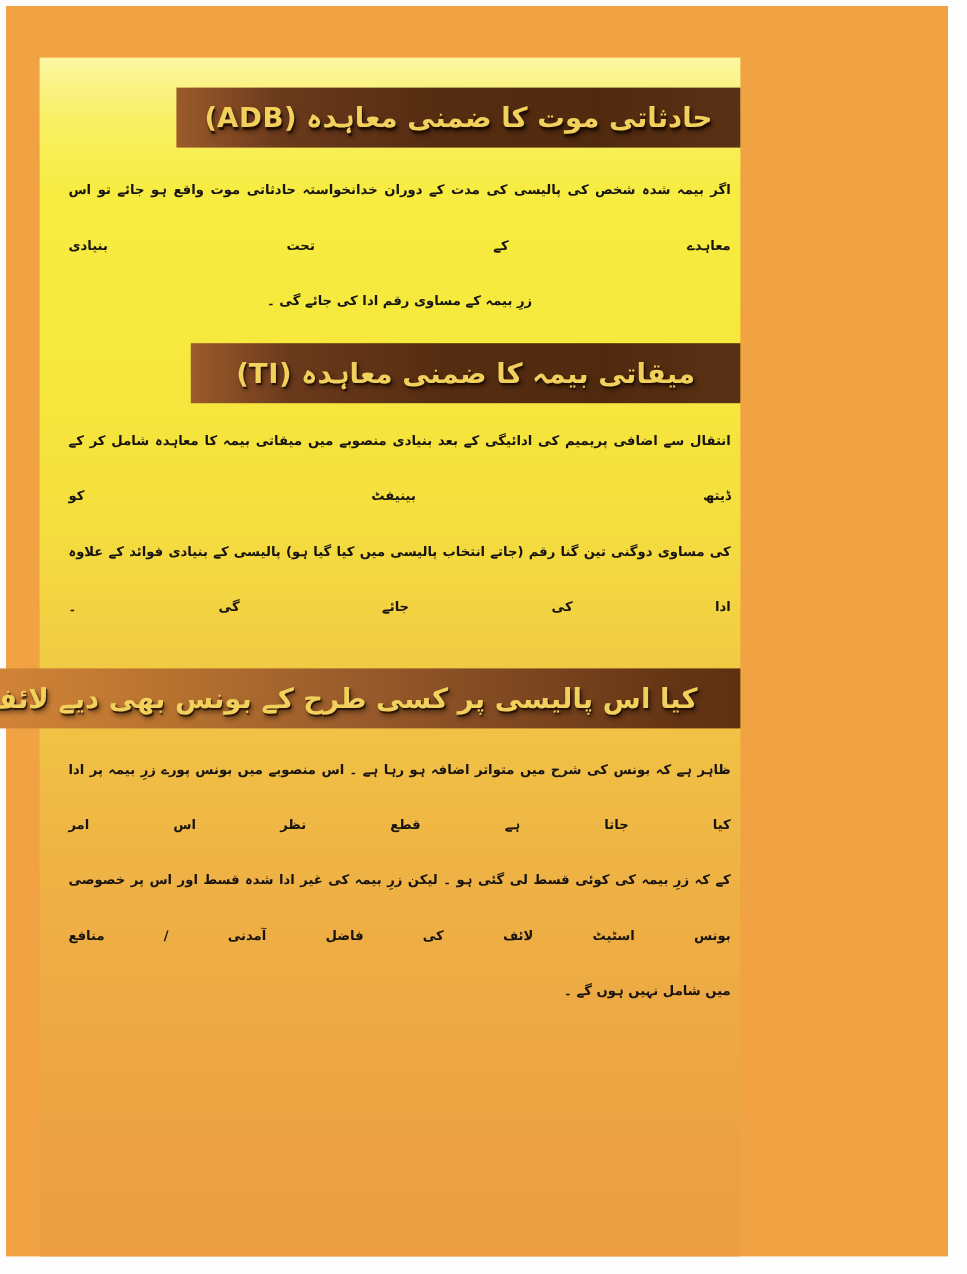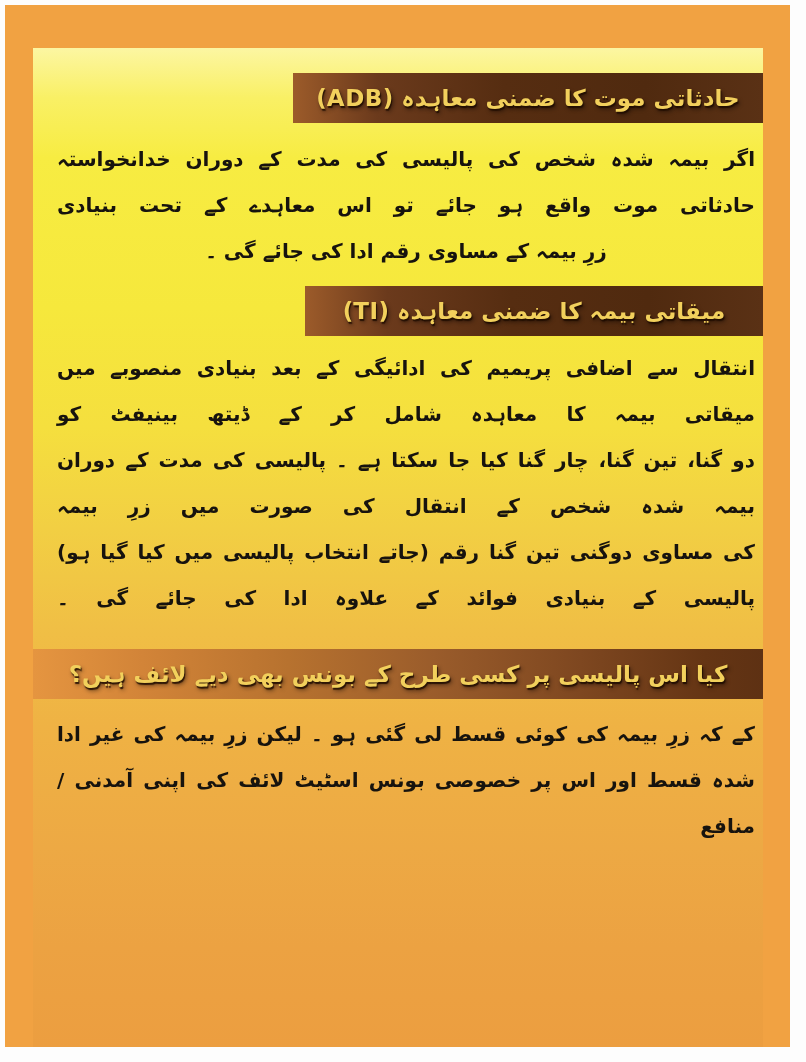--- a/index.html
+++ b/index.html
@@ -8,21 +8,21 @@
     font-family:"DejaVu Sans", sans-serif;
   }
   .scan{position:relative;width:806px;height:1062px;background:#fdfdfd;}
   
   .frame{
     position:absolute;left:5px;top:5px;width:785px;height:1042px;
     background:var(--frame-orange,#f1a242);
   }
   
   .content{
-    position:absolute;left:33px;top:48px;width:730px;height:999px;
+    position:absolute;left:33px;top:48px;width:584px;height:999px;
     direction:rtl;
     background:linear-gradient(180deg,
       #fcf6a2 0%, #f9f065 5%, #f7ec42 11%, #f6e83c 26%,
       #f5df3e 38%, #f2cf43 48%, #f0bf45 58%, #efb244 68%,
       #eda944 80%, #eca242 90%, #ec9e40 100%);
   }
   .bar{
     height:50px;display:flex;align-items:center;justify-content:center;
   }
   .bar-partial{
@@ -38,21 +38,21 @@
   #bar3{margin-top:28px;}
   .bar-title{
     font-size:23px;font-weight:bold;white-space:nowrap;
     color:var(--heading-gold,#f2d05c);
     text-shadow:1px 2px 1px rgba(30,12,0,0.85), 2px 3px 4px rgba(0,0,0,0.45);
     letter-spacing:0.5px;
   }
   .para{
     padding:0 8px 0 24px;
     color:var(--body-text,#17130e);
-    font-size:20px;font-weight:bold;
+    font-size:11px;font-weight:bold;
   }
   #para1{margin-top:13px;}
   #para2{margin-top:9px;}
   #para3{margin-top:12px;}
   .ln{
     line-height:46px;
     text-align:justify;text-align-last:justify;
   }
   .ln.center{text-align-last:center;}
   .ln.right{text-align:right;text-align-last:right;}
@@ -71,25 +71,26 @@
     <div class="para" id="para1">
       <div class="ln">اگر بیمہ شدہ شخص کی پالیسی کی مدت کے دوران خدانخواستہ حادثاتی موت واقع ہو جائے تو اس معاہدے کے تحت بنیادی</div>
       <div class="ln center">زرِ بیمہ کے مساوی رقم ادا کی جائے گی ۔</div>
     </div>
 
     <div class="bar bar-partial" id="bar2">
       <span class="bar-title">میقاتی بیمہ کا ضمنی معاہدہ (TI)</span>
     </div>
     <div class="para" id="para2">
       <div class="ln">انتقال سے اضافی پریمیم کی ادائیگی کے بعد بنیادی منصوبے میں میقاتی بیمہ کا معاہدہ شامل کر کے ڈیتھ بینیفٹ کو</div>
-      <div class="ln">دو گنا، تین گنا، چار گنا کیا جا سکتا ہے ۔ پالیسی کی مدت کے دوران بیمہ شدہ شخص کے انتقال کی صورت میں زرِ بیمہ</div>
       <div class="ln">کی مساوی دوگنی تین گنا رقم (جاتے انتخاب پالیسی میں کیا گیا ہو) پالیسی کے بنیادی فوائد کے علاوہ ادا کی جائے گی ۔</div>
     </div>
 
     <div class="bar bar-full" id="bar3">
       <span class="bar-title">کیا اس پالیسی پر کسی طرح کے بونس بھی دیے لائف ہیں؟</span>
     </div>
     <div class="para" id="para3">
-      <div class="ln">کے کہ زرِ بیمہ کی کوئی قسط لی گئی ہو ۔ لیکن زرِ بیمہ کی غیر ادا شدہ قسط اور اس پر خصوصی بونس اسٹیٹ لائف کی اپنی آمدنی / منافع</div>
+      <div class="ln">ظاہر ہے کہ بونس کی شرح میں متواتر اضافہ ہو رہا ہے ۔ اس منصوبے میں بونس پورے زرِ بیمہ پر ادا کیا جاتا ہے قطع نظر اس امر</div>
+      <div class="ln">کے کہ زرِ بیمہ کی کوئی قسط لی گئی ہو ۔ لیکن زرِ بیمہ کی غیر ادا شدہ قسط اور اس پر خصوصی بونس اسٹیٹ لائف کی فاضل آمدنی / منافع</div>
+      <div class="ln right">میں شامل نہیں ہوں گے ۔</div>
     </div>
 
   </div>
 </div>
 
 </body></html>

